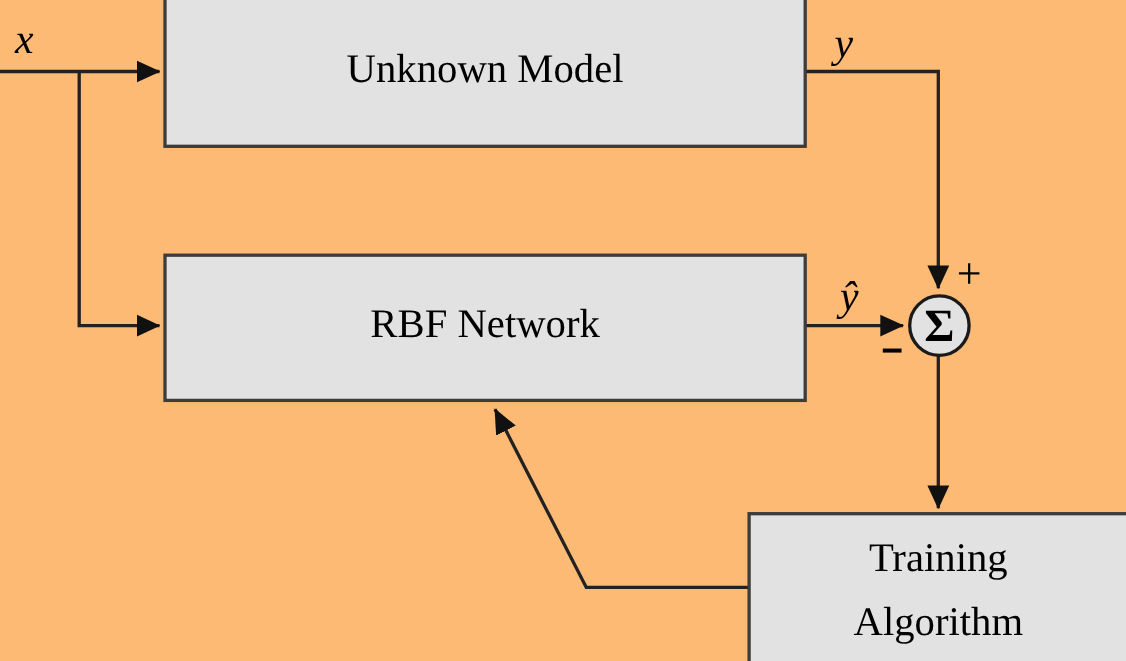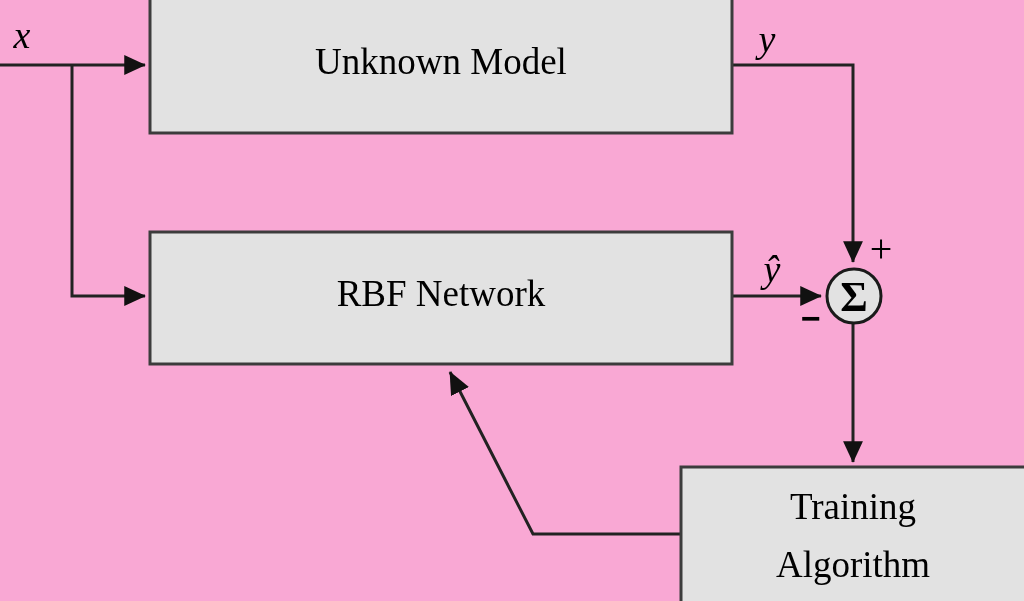--- a/index.html
+++ b/index.html
@@ -4,21 +4,21 @@
 <style>
   html, body {
     margin: 0;
     padding: 0;
     background: #ffffff;
   }
   #diagram-root {
     position: relative;
     width: 1024px;
     height: 601px;
-    background: #f9a8d4;
+    background: #fdba74;
     overflow: hidden;
     font-family: "Liberation Serif", "DejaVu Serif", serif;
   }
   #diagram-svg {
     position: absolute;
     left: 0;
     top: 0;
     width: 1024px;
     height: 601px;
   }

